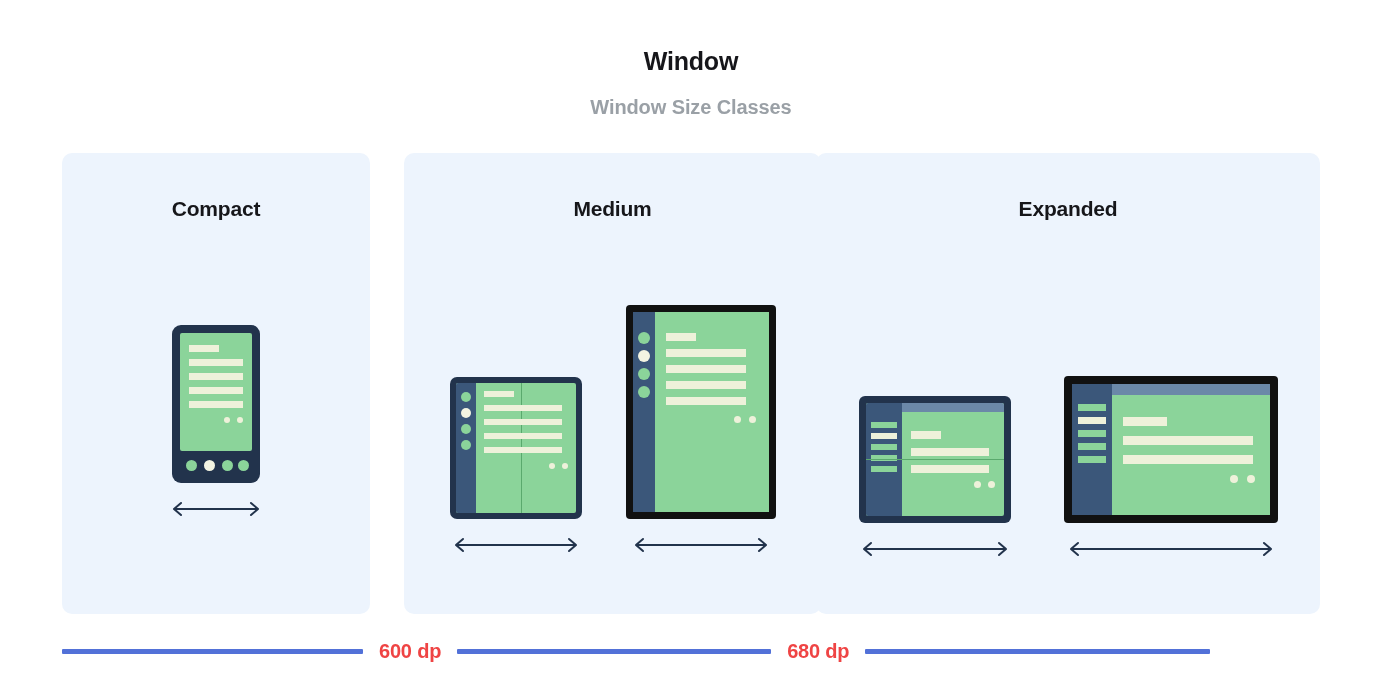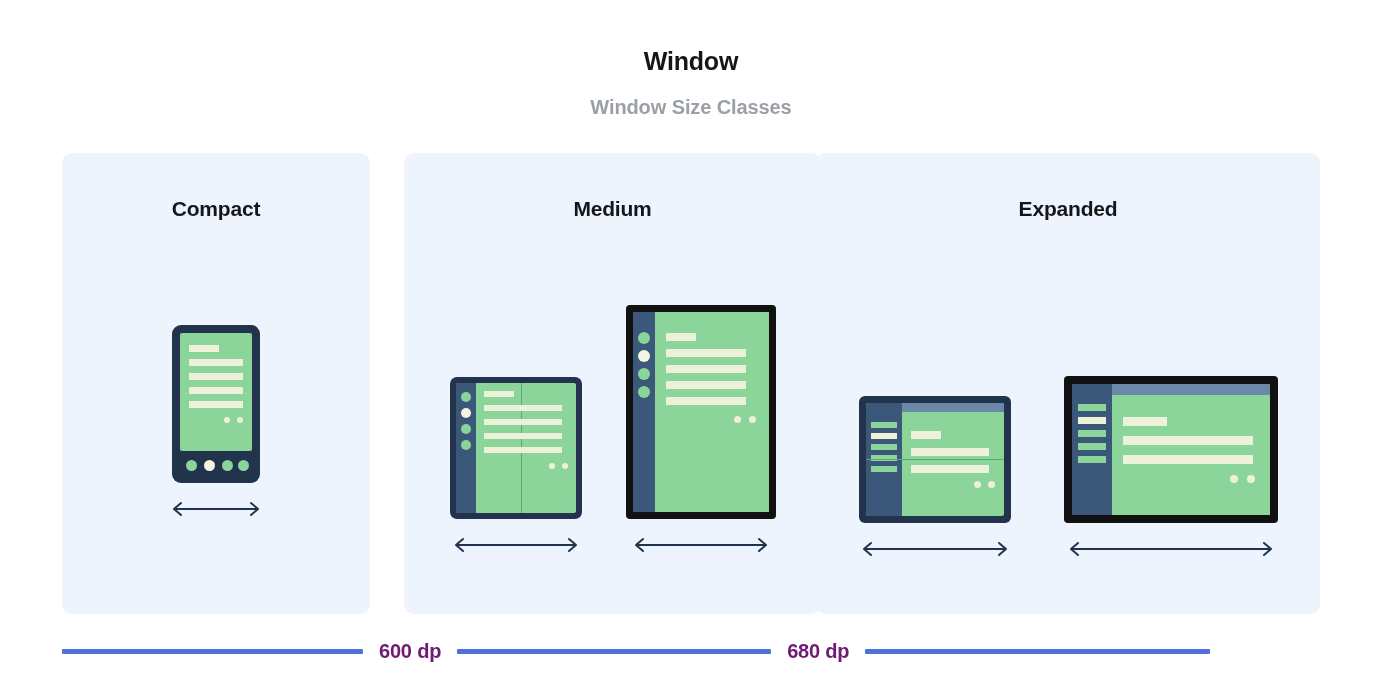--- a/index.html
+++ b/index.html
@@ -64,21 +64,21 @@
 
   
   .arrow { margin-top: 18px; }
   .arrow svg { display: block; }
 
   
   .scale { position: absolute; left: 62px; top: 636px; width: 1258px; height: 30px;
            display: flex; align-items: center; }
   .scale-line { height: 5px; background: #5271d8; border-radius: 1px; }
   .scale-label {
-    font-size: 20px; font-weight: bold; color: #701a75;
+    font-size: 20px; font-weight: bold; color: #ef4444;
     letter-spacing: -0.2px; padding: 0 16px; white-space: nowrap;
   }
   .seg-a { width: 301px; }
   .seg-b { width: 314px; }
   .seg-d { width: 345px; }
 </style>
 </head>
 <body>
 
 <div class="page">

